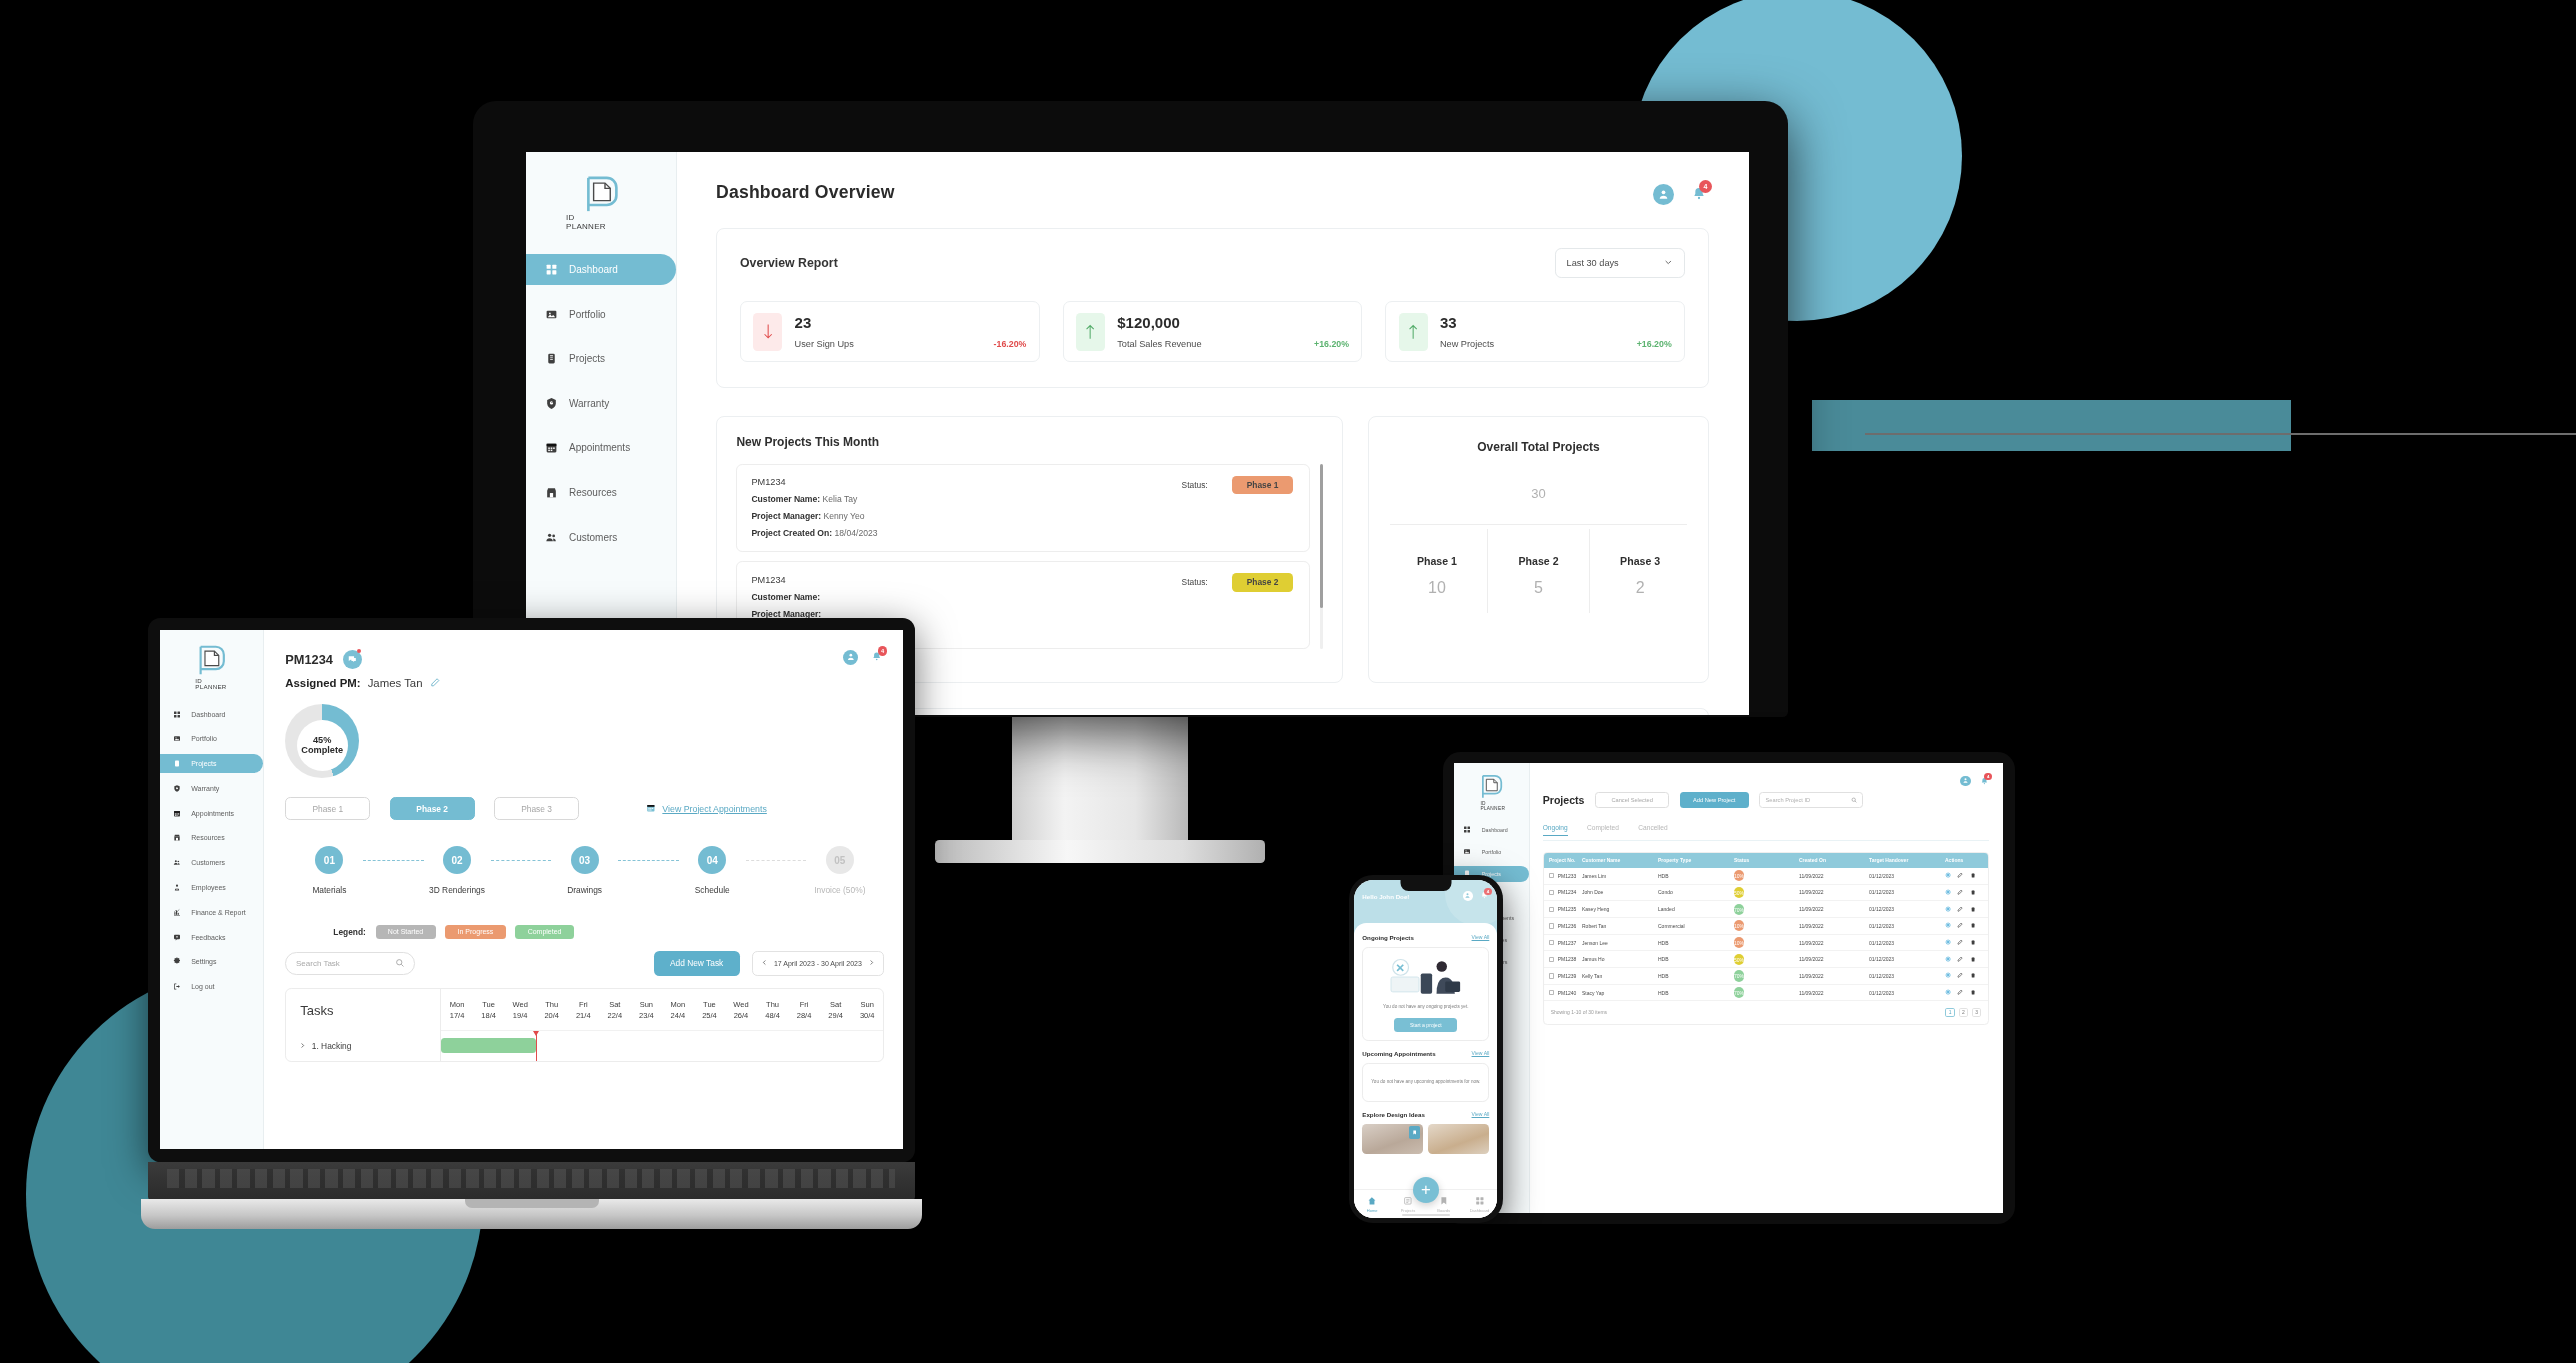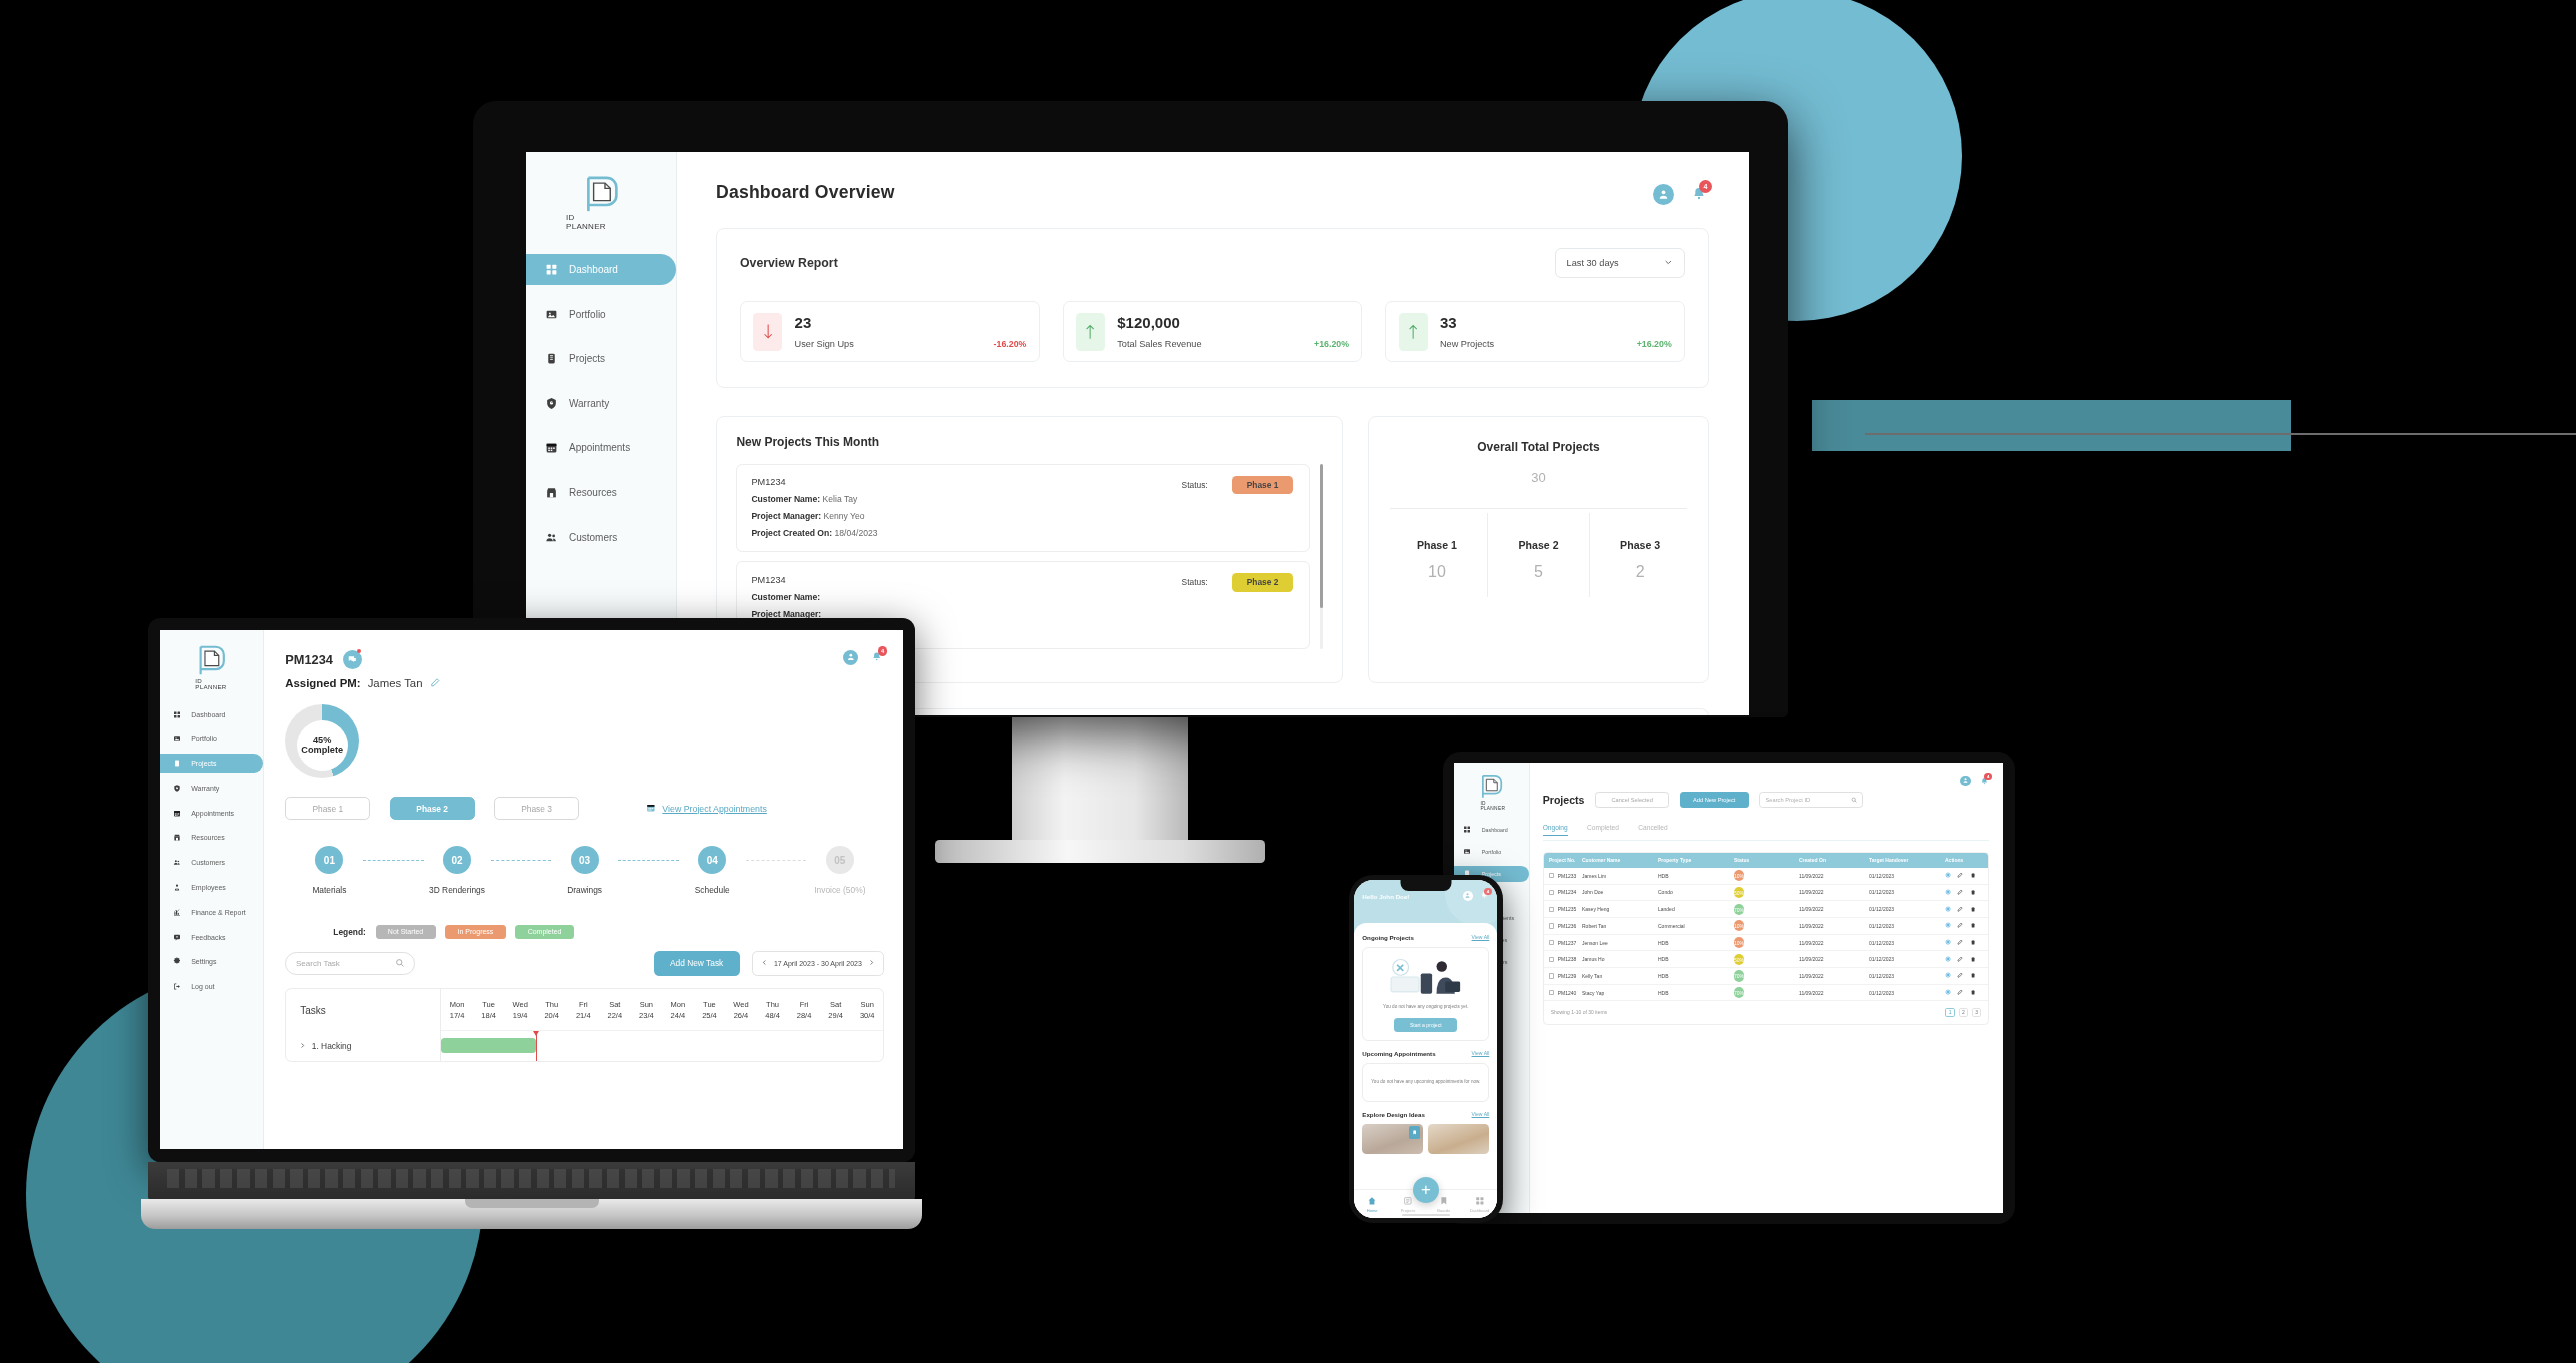--- a/index.html
+++ b/index.html
@@ -130,21 +130,21 @@
   .np-line b { color: #313131; font-weight: 700; }
   .np-status { position: absolute; right: 16px; top: 10.6px; display: flex; align-items: center; gap: 24px; }
   .np-status span { font-size: 8.4px; color: #444; }
   .pill { border-radius: 4.4px; color: #fff; font-size: 8px; padding: 4.4px 15px; font-weight: 600; }
   .pill.p1 { background: #eb9a70; }
   .pill.p2 { background: #dfce33; }
   .np-scroll { position: absolute; right: 0; top: 0; width: 2.6px; height: 100%; background: #efefef; border-radius: 1.8px;}
   .np-scroll i { position:absolute; left:0; top:0; width:2.6px; height:78%; background:#9f9f9f; border-radius:1.8px; display:block;}
 
   .otp-card { flex: 1; padding: 23px 17.6px 8.8px 17.6px; text-align: center; }
-  .otp-total { font-size: 13px; color: #b1b1b1; margin-top: 16px; }
+  .otp-total { font-size: 13px; color: #b1b1b1; margin-top: 32px; }
   .otp-div { height: 0.9px; background: #ededed; margin: 23px 3.5px 0 3.5px; }
   .otp-phases { display: flex; margin-top: 3.5px; }
   .otp-ph { flex: 1; padding: 26px 0 16px 0; }
   .otp-ph + .otp-ph { border-left: 0.9px solid #ededed; }
   .otp-ph .n { font-size: 10.6px; font-weight: 700; color: #2f2f2f; }
   .otp-ph .v { font-size: 16px; color: #b1b1b1; margin-top: 12.3px; }
 
   .wr-card { margin-top: 25px; padding: 16px 19.4px; }
 
   
@@ -217,21 +217,21 @@
   .tool-row { display: flex; align-items: center; margin-top: 12.3px; gap: 12.3px; }
   .search-task { width: 130px; height: 23px; border: 0.9px solid #e0e0e0; border-radius: 11.4px;
     display: flex; align-items: center; justify-content: space-between; padding: 0 9.7px; font-size: 8px; color: #a9a9a9; }
   .add-task-btn { margin-left: auto; width: 86px; height: 25px; border-radius: 5.3px; background: #5eb0cb; color: #fff;
     font-size: 8.4px; display: flex; align-items: center; justify-content: center; }
   .date-nav { width: 132px; height: 25px; border: 0.9px solid #e2e2e2; border-radius: 5.3px;
     display: flex; align-items: center; justify-content: space-between; padding: 0 8px; font-size: 7px; color: #4a4a4a; }
 
   .gantt { margin-top: 12.3px; border: 0.9px solid #ececec; border-radius: 6.2px; display: flex; overflow: hidden; }
   .gantt-left { width: 155px; flex: none; border-right: 0.9px solid #ececec; }
-  .gantt-head-l { height: 42px; display: flex; align-items: center; padding-left: 14px; font-size: 10px; color: #3b3b3b; }
+  .gantt-head-l { height: 42px; display: flex; align-items: center; padding-left: 14px; font-size: 13px; color: #3b3b3b; }
   .gantt-rowl { height: 30px; display: flex; align-items: center; gap: 6.2px; padding-left: 12.3px; font-size: 8.4px; color: #3b3b3b; }
   .gantt-right { flex: 1; min-width: 0; }
   .gantt-head-r { height: 42px; display: flex; border-bottom: 0.9px solid #f1f1f1; }
   .gcol { flex: 1; display: flex; flex-direction: column; align-items: center; justify-content: center; gap: 1.8px;
     font-size: 7.5px; color: #3b3b3b; }
   .gantt-rowr { height: 30px; position: relative; }
   .gbar { position: absolute; top: 7px; height: 15px; border-radius: 3.5px; background: #8ed19b; }
   .gmark { position: absolute; top: 0; width: 1.3px; height: 30px; background: #e04b4b; }
   .gmark:before { content:''; position:absolute; left:-2.6px; top:0; border-left:3.5px solid transparent;
     border-right:3.5px solid transparent; border-top:5.3px solid #e04b4b;}

